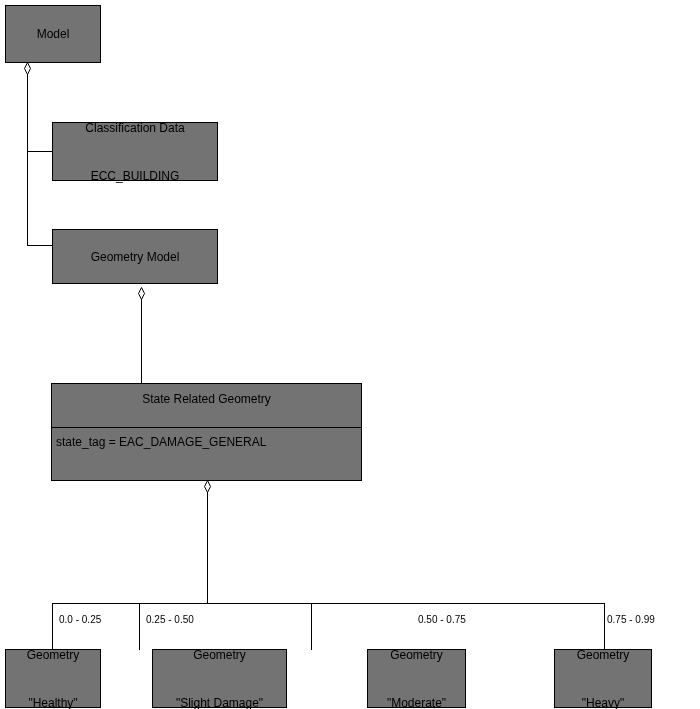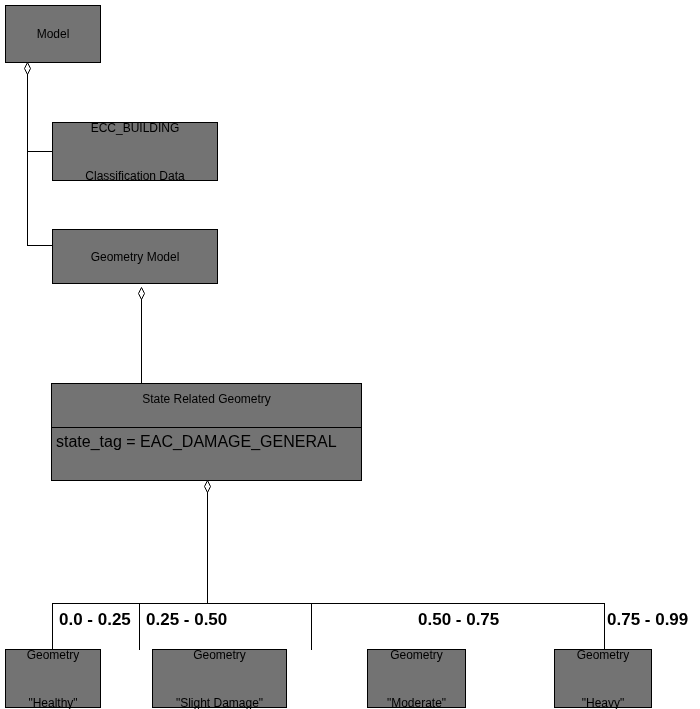--- a/index.html
+++ b/index.html
@@ -52,21 +52,21 @@
   .attr-compartment {
     position: absolute;
     left: 0;
     right: 0;
     top: 44px;
     bottom: 0;
     padding: 6px 0 0 4px;
     box-sizing: border-box;
   }
   .attr-line {
-    font-size: 16px;
+    font-size: 12px;
     line-height: 16px;
     text-align: left;
     white-space: pre;
   }
   .two-line {
     position: absolute;
     left: 0;
     right: 0;
     top: 50%;
     transform: translateY(-50%);
@@ -86,24 +86,23 @@
     height: 1px;
     background: #000000;
   }
   .diamond {
     position: absolute;
     width: 7px;
     height: 13px;
   }
   .edge-label {
     position: absolute;
-    font-size: 17px;
+    font-size: 10px;
     line-height: 14px;
     white-space: pre;
-    font-weight: bold;
   }
 </style>
 </head>
 <body>
 
 <div id="canvas">
 
   <div class="node" style="left:5px; top:5px; width:96px; height:58px;">
     <div class="node-title single">Model</div>
   </div>
@@ -113,22 +112,22 @@
   </svg>
 
   <div class="vline" style="left:27px; top:74px; height:172px;"></div>
 
   <div class="hline" style="left:27px; top:151px; width:26px;"></div>
 
   <div class="hline" style="left:27px; top:245px; width:26px;"></div>
 
   <div class="node" style="left:52px; top:122px; width:166px; height:59px;">
     <div class="two-line">
+      <div>Classification Data</div>
       <div>ECC_BUILDING</div>
-      <div>Classification Data</div>
     </div>
   </div>
 
   <div class="node" style="left:52px; top:229px; width:166px; height:55px;">
     <div class="node-title single">Geometry Model</div>
   </div>
 
   <svg class="diamond" style="left:138px; top:287px;" viewBox="0 0 7 13">
     <polygon points="3.5,0.5 6.5,6.5 3.5,12.5 0.5,6.5" fill="#ffffff" stroke="#000000" stroke-width="1"></polygon>
   </svg>

